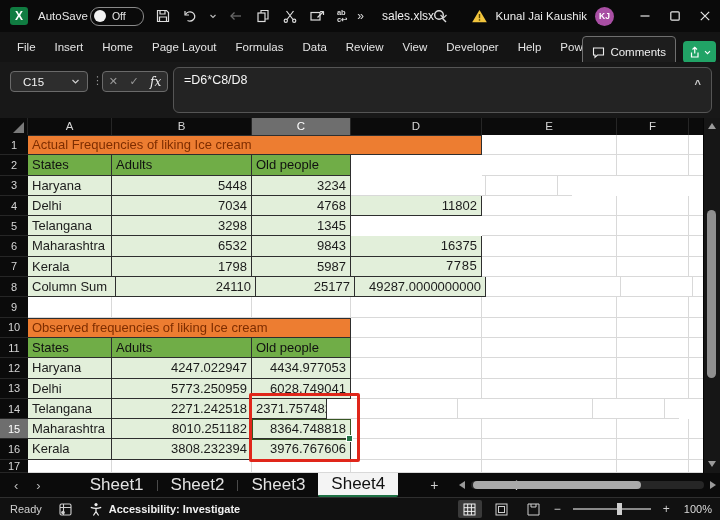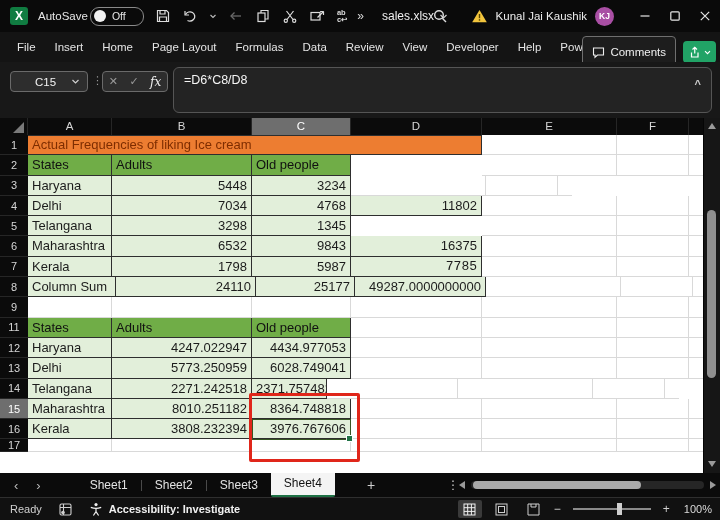--- a/index.html
+++ b/index.html
@@ -37,21 +37,21 @@
   .menu-item{color:#e4e4e4;font-size:11.5px;white-space:nowrap;}
   .menubar-right{position:absolute;right:4px;top:36px;display:flex;align-items:center;gap:7px;}
   .comments-btn{height:22px;border:1px solid #6f6f6f;border-radius:4px;background:#1d1d1d;color:#f0f0f0;
     font-size:11.5px;display:flex;align-items:center;padding:4px 9px;gap:5px;}
   .share-btn{height:22px;width:33px;border-radius:4px;background:#21A366;display:flex;align-items:center;justify-content:center;gap:3px;}
 
   
   .formulabar{position:absolute;left:0;top:62px;width:720px;height:56px;background:#181818;}
   .namebox{position:absolute;left:10px;top:9px;width:78px;height:21px;background:#2d2d2d;border:1px solid #6a6a6a;
     border-radius:4px;display:flex;align-items:center;color:#f2f2f2;font-size:11.5px;box-sizing:border-box;}
-  .namebox span{margin-left:24px;flex:1;}
+  .namebox span{margin-left:12px;flex:1;}
   .namebox .ic{margin-right:7px;}
   .fb-kebab{position:absolute;left:92px;top:12px;color:#9a9a9a;font-size:11px;}
   .fxgroup{position:absolute;left:102px;top:9px;width:66px;height:21px;background:#2d2d2d;border:1px solid #6a6a6a;
     border-radius:4px;display:flex;align-items:center;justify-content:space-around;box-sizing:border-box;}
   .fx-x,.fx-check{color:#9a9a9a;font-size:11px;}
   .fx-fx{color:#f0f0f0;font-size:12px;font-style:italic;font-family:"DejaVu Serif","Liberation Serif",serif;}
   .formula-input{position:absolute;left:173px;top:5px;width:539px;height:46px;background:#232323;border:1px solid #555;
     border-radius:6px;box-sizing:border-box;color:#f5f5f5;font-size:12.5px;padding:5px 26px 0 10px;}
   .fb-collapse{position:absolute;right:10px;top:10px;color:#cdcdcd;font-size:11px;font-weight:bold;}
 
@@ -84,21 +84,21 @@
     border-radius:2px;box-sizing:border-box;pointer-events:none;}
   .vscroll{position:absolute;left:703px;top:0;width:17px;height:355px;background:#161616;border-left:1px solid #050505;box-sizing:border-box;}
   .vs-up{position:absolute;left:4px;top:5px;width:0;height:0;border-left:4px solid transparent;border-right:4px solid transparent;border-bottom:6px solid #9a9a9a;}
   .vs-thumb{position:absolute;left:3px;top:92px;width:9px;height:168px;background:#8f8f8f;border-radius:5px;}
   .vs-down{position:absolute;left:4px;bottom:6px;width:0;height:0;border-left:4px solid transparent;border-right:4px solid transparent;border-top:6px solid #9a9a9a;}
 
   
   .tabbar{position:absolute;left:0;top:473px;width:720px;height:24px;background:#0b0b0b;display:flex;align-items:center;}
   .tab-nav{display:flex;align-items:center;gap:18px;margin-left:14px;color:#b9b9b9;font-size:13px;}
   .sheet-tabs{display:flex;align-items:center;height:24px;margin-left:36px;}
-  .sheettab{color:#e3e3e3;font-size:12px;line-height:24px;padding:0 13px;white-space:nowrap;}
+  .sheettab{color:#e3e3e3;font-size:17px;line-height:24px;padding:0 13px;white-space:nowrap;}
   .sheettab.active{background:#f4f4f4;color:#111;border-bottom:2.5px solid #1E7145;line-height:21px;height:21.5px;
     border-radius:0 0 2px 2px;}
   .tabsep{width:1px;height:11px;background:#4a4a4a;}
   .add-sheet{color:#cfcfcf;font-size:14px;margin-left:32px;}
   .tab-kebab{color:#cfcfcf;font-size:12px;margin-left:72px;}
   .hscroll{position:absolute;right:4px;top:8px;display:flex;align-items:center;gap:6px;}
   .hs-left{width:0;height:0;border-top:4px solid transparent;border-bottom:4px solid transparent;border-right:6px solid #9a9a9a;}
   .hs-right{width:0;height:0;border-top:4px solid transparent;border-bottom:4px solid transparent;border-left:6px solid #9a9a9a;}
   .hs-track{width:233px;height:8px;background:#262626;border-radius:4px;position:relative;}
   .hs-thumb{position:absolute;left:2px;top:0;width:168px;height:8px;background:#a9a9a9;border-radius:4px;}
@@ -343,20 +343,28 @@
           <div class="cell cv" style="width: 131px;">49287.0000000000</div>
           <div class="cell ce" style="width: 135px;"></div>
           <div class="cell ce" style="width: 72px;"></div>
           <div class="cell ce filler" style="width: 14px;"></div>
         </div>
         <div class="row">
           <div class="rh">9</div>
           <div class="cell ce" style="width: 84px;"></div>
           <div class="cell ce" style="width: 140px;"></div>
           <div class="cell ce" style="width: 99px;"></div>
+          <div class="cell ce" style="width: 131px;"></div>
+          <div class="cell ce" style="width: 135px;"></div>
+          <div class="cell ce" style="width: 72px;"></div>
+          <div class="cell ce filler" style="width: 14px;"></div>
+        </div>
+        <div class="row">
+          <div class="rh">10</div>
+          <div class="cell ct" style="width: 323px;">Observed frequencies of liking Ice cream</div>
           <div class="cell ce" style="width: 131px;"></div>
           <div class="cell ce" style="width: 135px;"></div>
           <div class="cell ce" style="width: 72px;"></div>
           <div class="cell ce filler" style="width: 14px;"></div>
         </div>
         <div class="row">
           <div class="rh">11</div>
           <div class="cell ch" style="width: 84px;">States</div>
           <div class="cell ch" style="width: 140px;">Adults</div>
           <div class="cell ch" style="width: 99px;">Old people</div>

